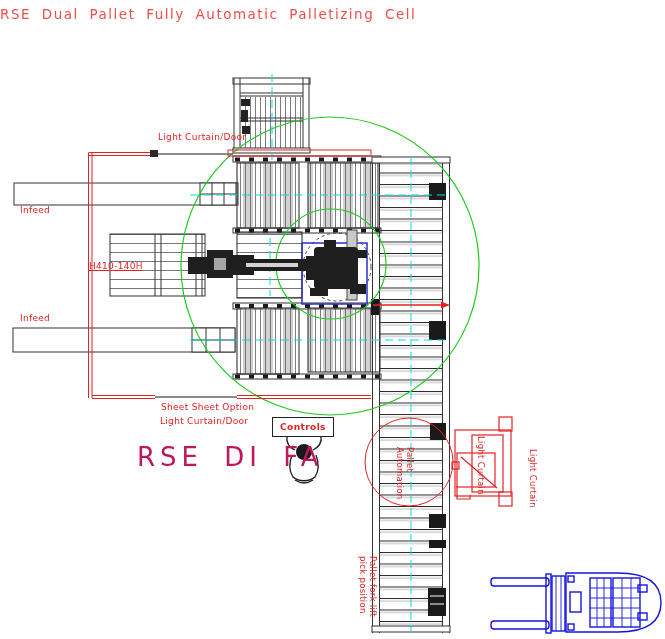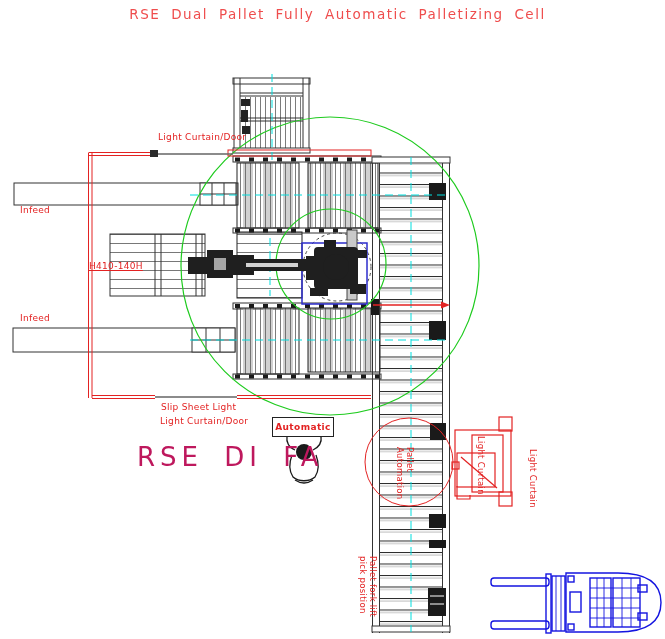--- a/index.html
+++ b/index.html
@@ -1,22 +1,22 @@
 <!DOCTYPE html>
 <html><head>
 <meta charset="utf-8">
 <style>
   html,body{margin:0;padding:0;background:#fff;}
   #stage{position:relative;width:665px;height:639px;background:#fff;overflow:hidden;
          font-family:"DejaVu Sans",sans-serif;}
   #drawing{position:absolute;left:0;top:0;}
   .lbl{position:absolute;color:#e32222;font-size:9px;line-height:10px;white-space:nowrap;
        letter-spacing:.3px;}
-  .title{position:absolute;left:0;right:0;top:6px;text-align:center;color:#ef4d4d;
-         font-size:13.5px;letter-spacing:1.5px;word-spacing:5px;margin-left:10px;}
+  .title{position:absolute;left:0;right:0;top:6px;color:#ef4d4d;
+         font-size:13.5px;letter-spacing:1.5px;word-spacing:5px;}
   .cellname{position:absolute;left:137px;top:443px;color:#be185d;font-size:26px;
             letter-spacing:5px;word-spacing:8px;line-height:28px;}
   .vtext{position:absolute;transform-origin:0 0;transform:rotate(90deg);color:#e32222;
          font-size:8.5px;line-height:10px;white-space:nowrap;letter-spacing:.3px;}
   .vtext span{display:block;}
   .controls-box{position:absolute;left:272px;top:417px;width:60px;height:18px;
                 border:1.5px solid #222;background:#fff;color:#e32222;font-size:9px;
                 font-weight:bold;text-align:center;line-height:18px;letter-spacing:.4px;}
 </style>
 </head>
@@ -199,25 +199,25 @@
       <rect x="638" y="613" width="9" height="7"></rect>
     </g>
   </svg>
 
   <div class="title">RSE Dual Pallet Fully Automatic Palletizing Cell</div>
 
   <div class="lbl" style="left:158px;top:132px;">Light Curtain/Door</div>
   <div class="lbl" style="left:20px;top:205px;">Infeed</div>
   <div class="lbl" style="left:89px;top:261px;text-decoration:underline;">H410-140H</div>
   <div class="lbl" style="left:20px;top:313px;">Infeed</div>
-  <div class="lbl" style="left:161px;top:402px;">Slip Sheet Light</div>
+  <div class="lbl" style="left:161px;top:402px;">Sheet Sheet Option</div>
   <div class="lbl" style="left:160px;top:416px;">Light Curtain/Door</div>
 
   <div class="controls-box">
-    <span>Automatic</span>
+    <span>Controls</span>
   </div>
 
   <div class="cellname">RSE DI FA</div>
 
   <div class="vtext" style="left:486px;top:436px;">Light Curtain</div>
   <div class="vtext" style="left:538px;top:449px;">Light Curtain</div>
 
   <div class="vtext" style="left:415px;top:447px;">
     <span>Pallet</span>
     <span>Automation</span>

